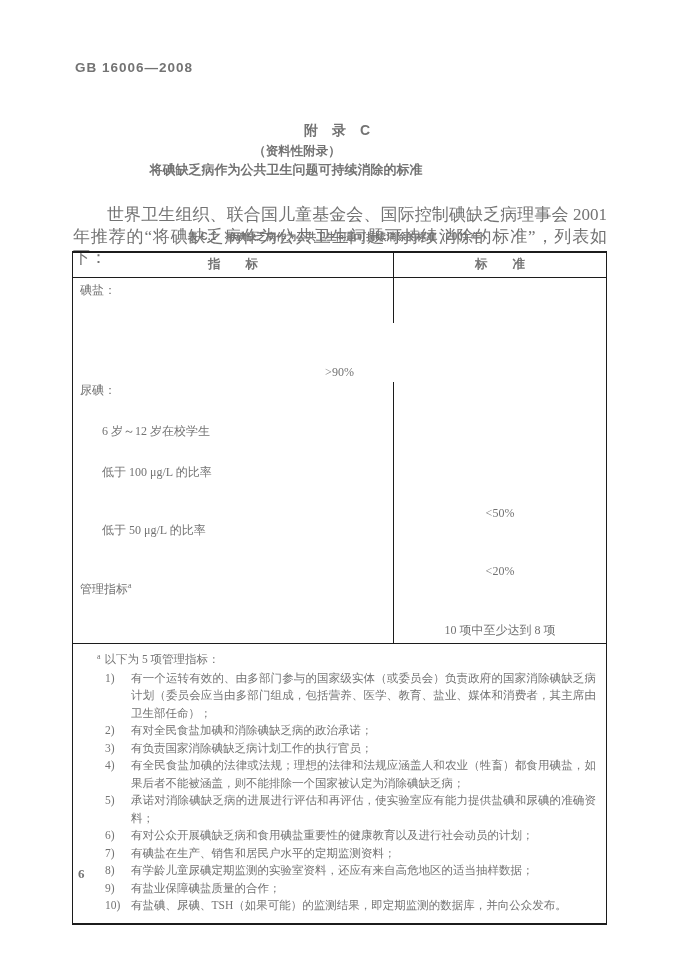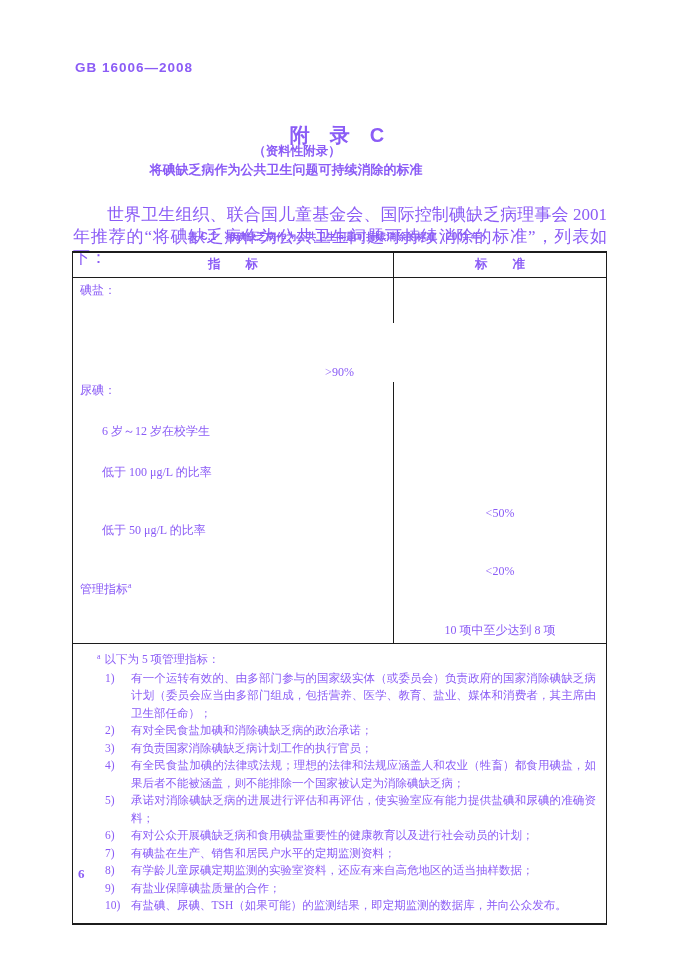--- a/index.html
+++ b/index.html
@@ -1,32 +1,32 @@
 <!DOCTYPE html>
 <html lang="zh"><head>
 <meta charset="utf-8">
 <style>
   html,body { margin:0; padding:0; background:#ffffff; }
   .page {
     position:relative;
     width:674px; height:953px;
     background:#ffffff;
-    color:#8b5cf6;
+    color:#737373;
     font-family:"Liberation Serif", serif;
     overflow:hidden;
   }
   .gb-code {
     position:absolute; left:75px; top:60px;
     font-family:"Liberation Sans", sans-serif;
     font-weight:700; font-size:13.5px; letter-spacing:1px;
   }
   .appendix-heading {
     position:absolute; left:0; top:122px; width:674px;
     text-align:center; font-family:"Liberation Sans", sans-serif;
-    font-weight:700; font-size:20px;
+    font-weight:700; font-size:14px;
   }
   .appendix-subheading {
     position:absolute; left:0; top:143px; width:594px;
     text-align:center; font-family:"Liberation Sans", sans-serif;
     font-weight:700; font-size:12.5px;
   }
   .appendix-title {
     position:absolute; left:0; top:161px; width:572px;
     text-align:center; font-family:"Liberation Sans", sans-serif;
     font-weight:700; font-size:13px;

